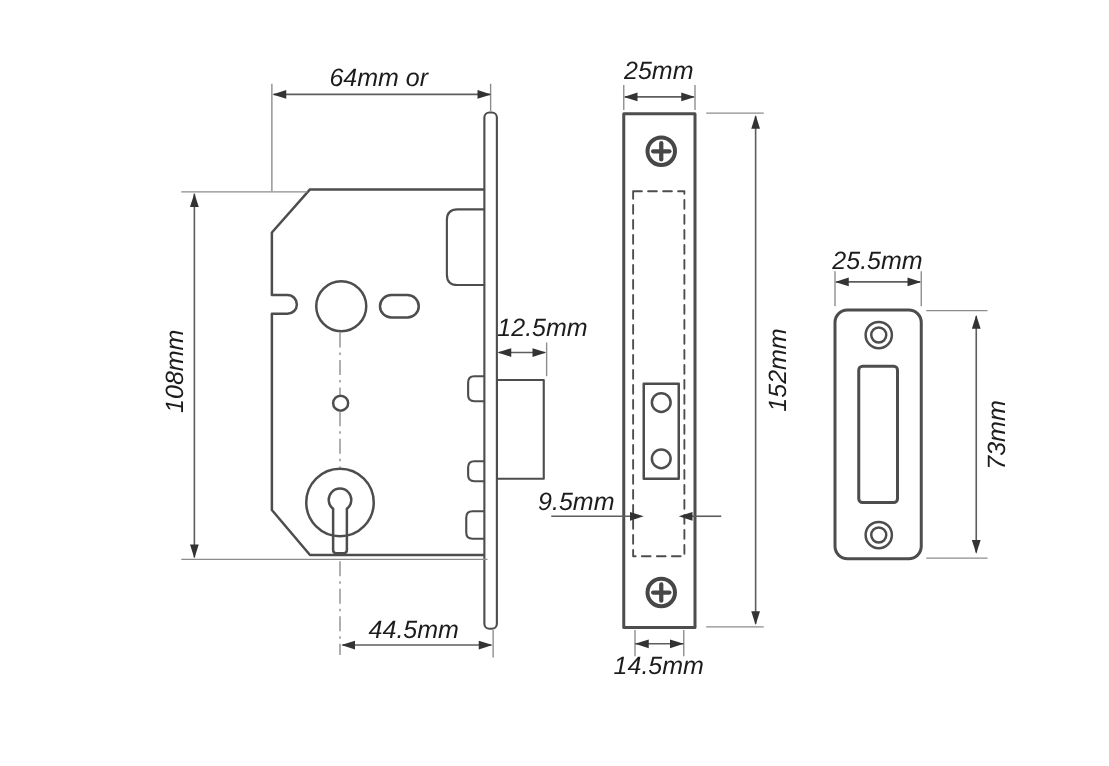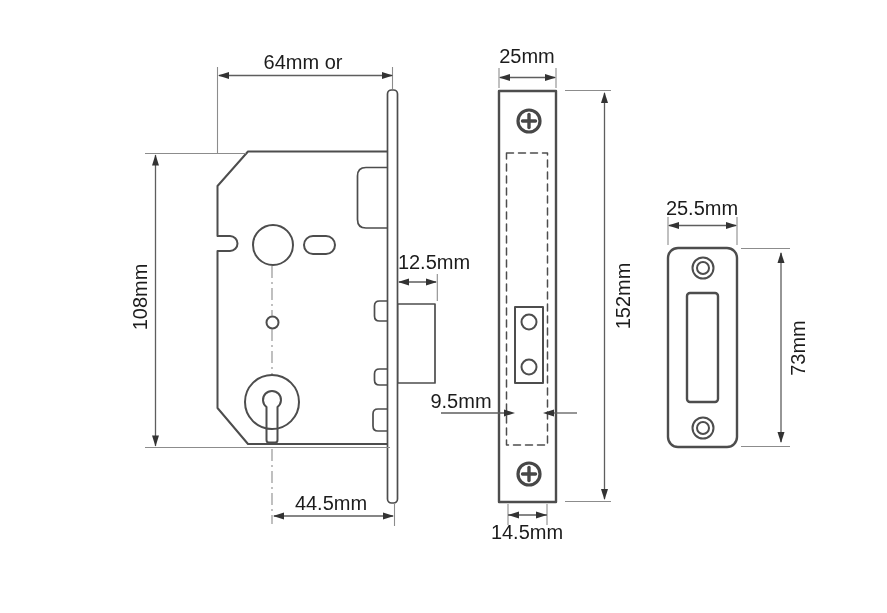--- a/index.html
+++ b/index.html
@@ -2,20 +2,21 @@
 <html style="--outline: #4d4d4d; --dimension_line: #5e5e5e; --extension_line: #8c8c8c; --text: #1c1c1c; --background: #ffffff;"><head>
 <meta charset="utf-8">
 <style>
   html, body { margin:0; padding:0; background:#ffffff; }
   .canvas {
     position: relative;
     width: 809px;
     height: 613px;
     background: var(--background, #ffffff);
     overflow: hidden;
+    font-style: italic;
   }
   svg text {
     font-family: "Liberation Sans", sans-serif;
     font-size: 20px;
     fill: var(--text, #1c1c1c);
   }
   .outline {
     stroke: var(--outline, #4d4d4d);
     fill: none;
     stroke-width: 2;

